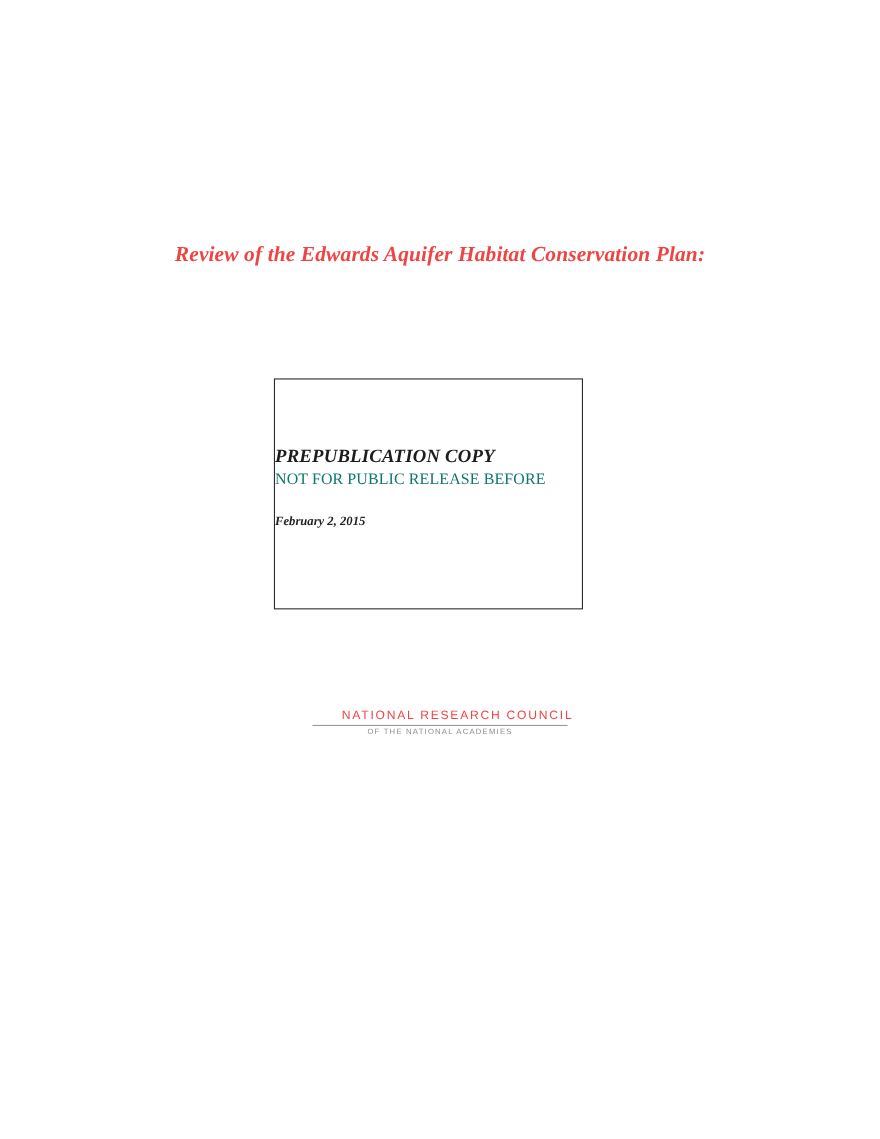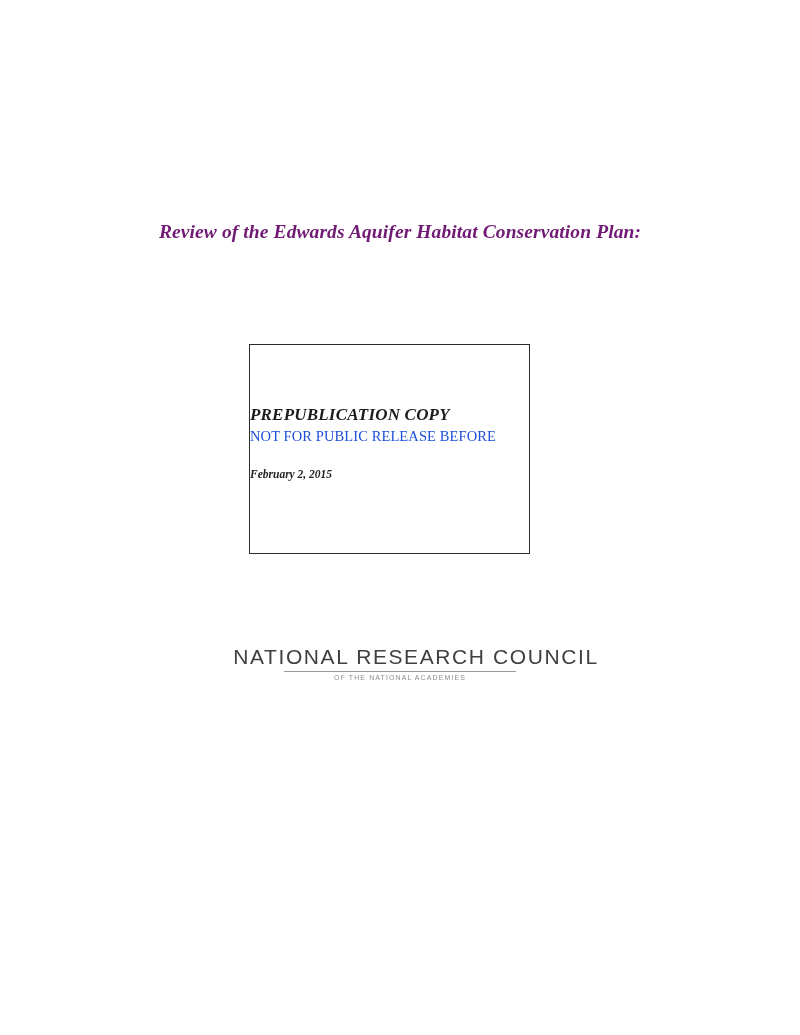--- a/index.html
+++ b/index.html
@@ -27,21 +27,21 @@
     position: absolute;
     top: 218px;
     left: 0;
     width: 800px;
     text-align: center;
     font-style: italic;
     font-weight: bold;
     font-size: 19.5px;
     line-height: 1.45;
     letter-spacing: 0.1px;
-    color: #701a75;
+    color: #ef4444;
   }
   .title-line-1 { display: block; }
   .title-line-2 { display: block; }
 
   
   .prepub-box {
     position: absolute;
     top: 344px;
     left: 249px;
     width: 281px;
@@ -61,21 +61,21 @@
     font-style: italic;
     font-weight: bold;
     font-size: 17px;
     letter-spacing: 0.2px;
     color: #1c1c1c;
     display: block;
   }
   .prepub-sub {
     font-size: 14.5px;
     letter-spacing: 0.1px;
-    color: #1d4ed8;
+    color: #0f766e;
     display: block;
     margin-top: 3px;
   }
   .prepub-date {
     font-style: italic;
     font-weight: bold;
     font-size: 11.5px;
     color: #232323;
     display: block;
     margin-top: 22px;
@@ -93,23 +93,23 @@
   
   .logo-block {
     position: absolute;
     top: 645px;
     left: 0;
     width: 800px;
     text-align: center;
   }
   .logo-main {
     font-family: "Liberation Sans", sans-serif;
-    font-size: 21px;
+    font-size: 11px;
     letter-spacing: 1.6px;
-    color: #404040;
+    color: #ef4444;
     display: block;
     white-space: nowrap;
     padding-left: 32px;
   }
   .logo-rule {
     width: 232px;
     height: 1px;
     background: #9a9a9a;
     margin: 2px auto 0 auto;
   }

